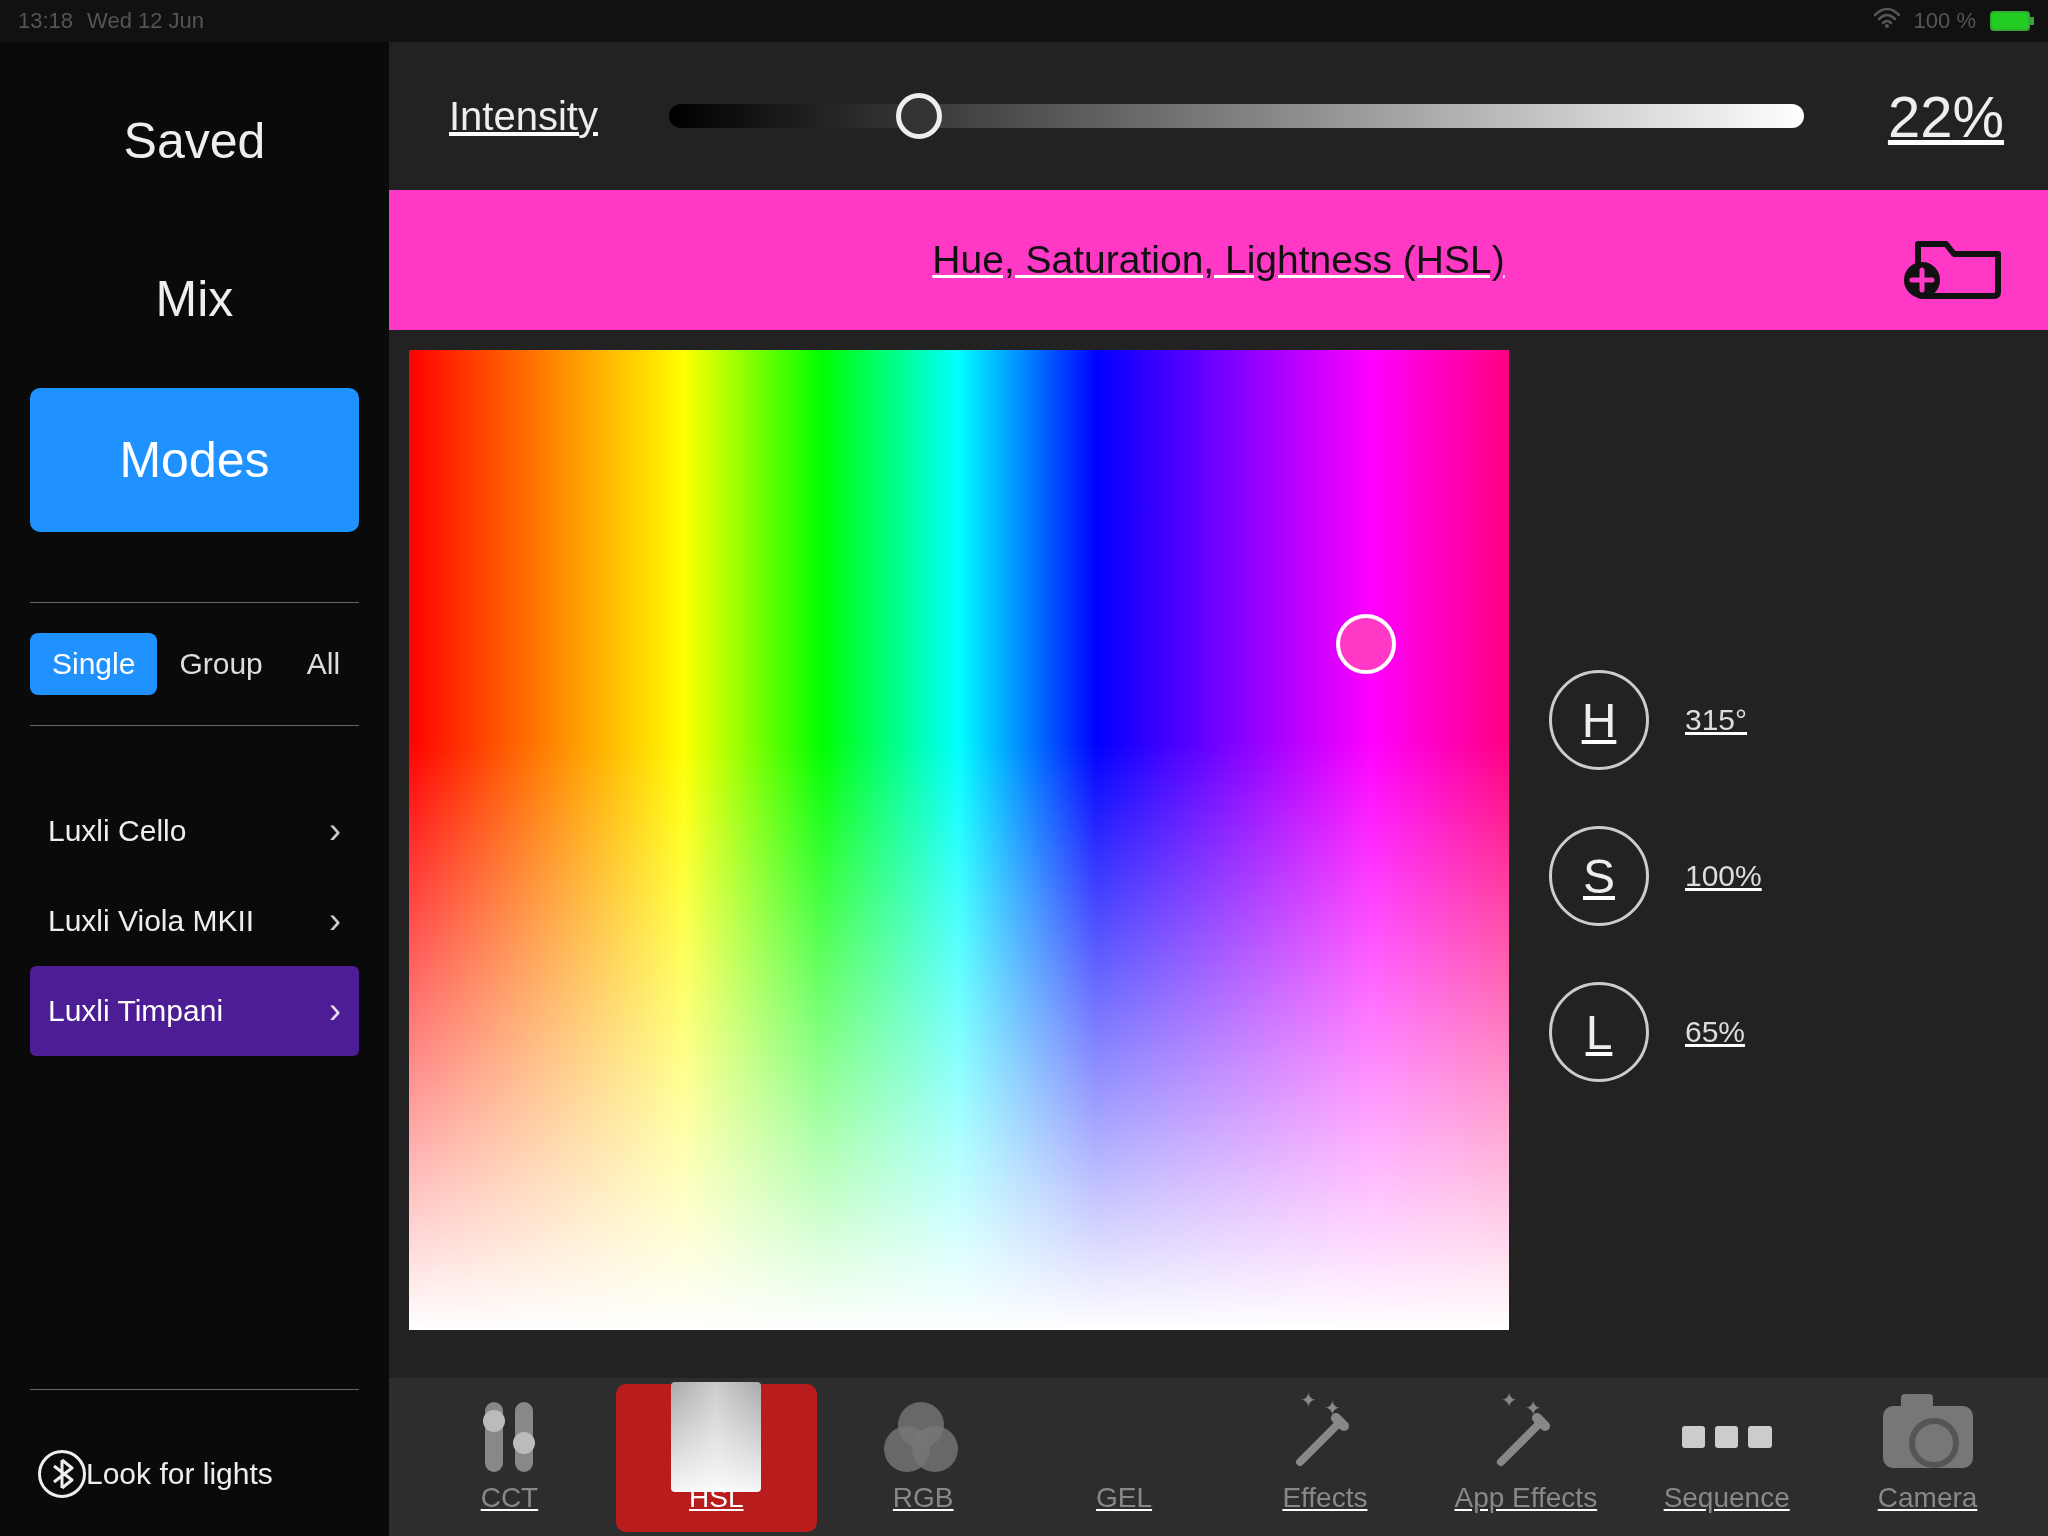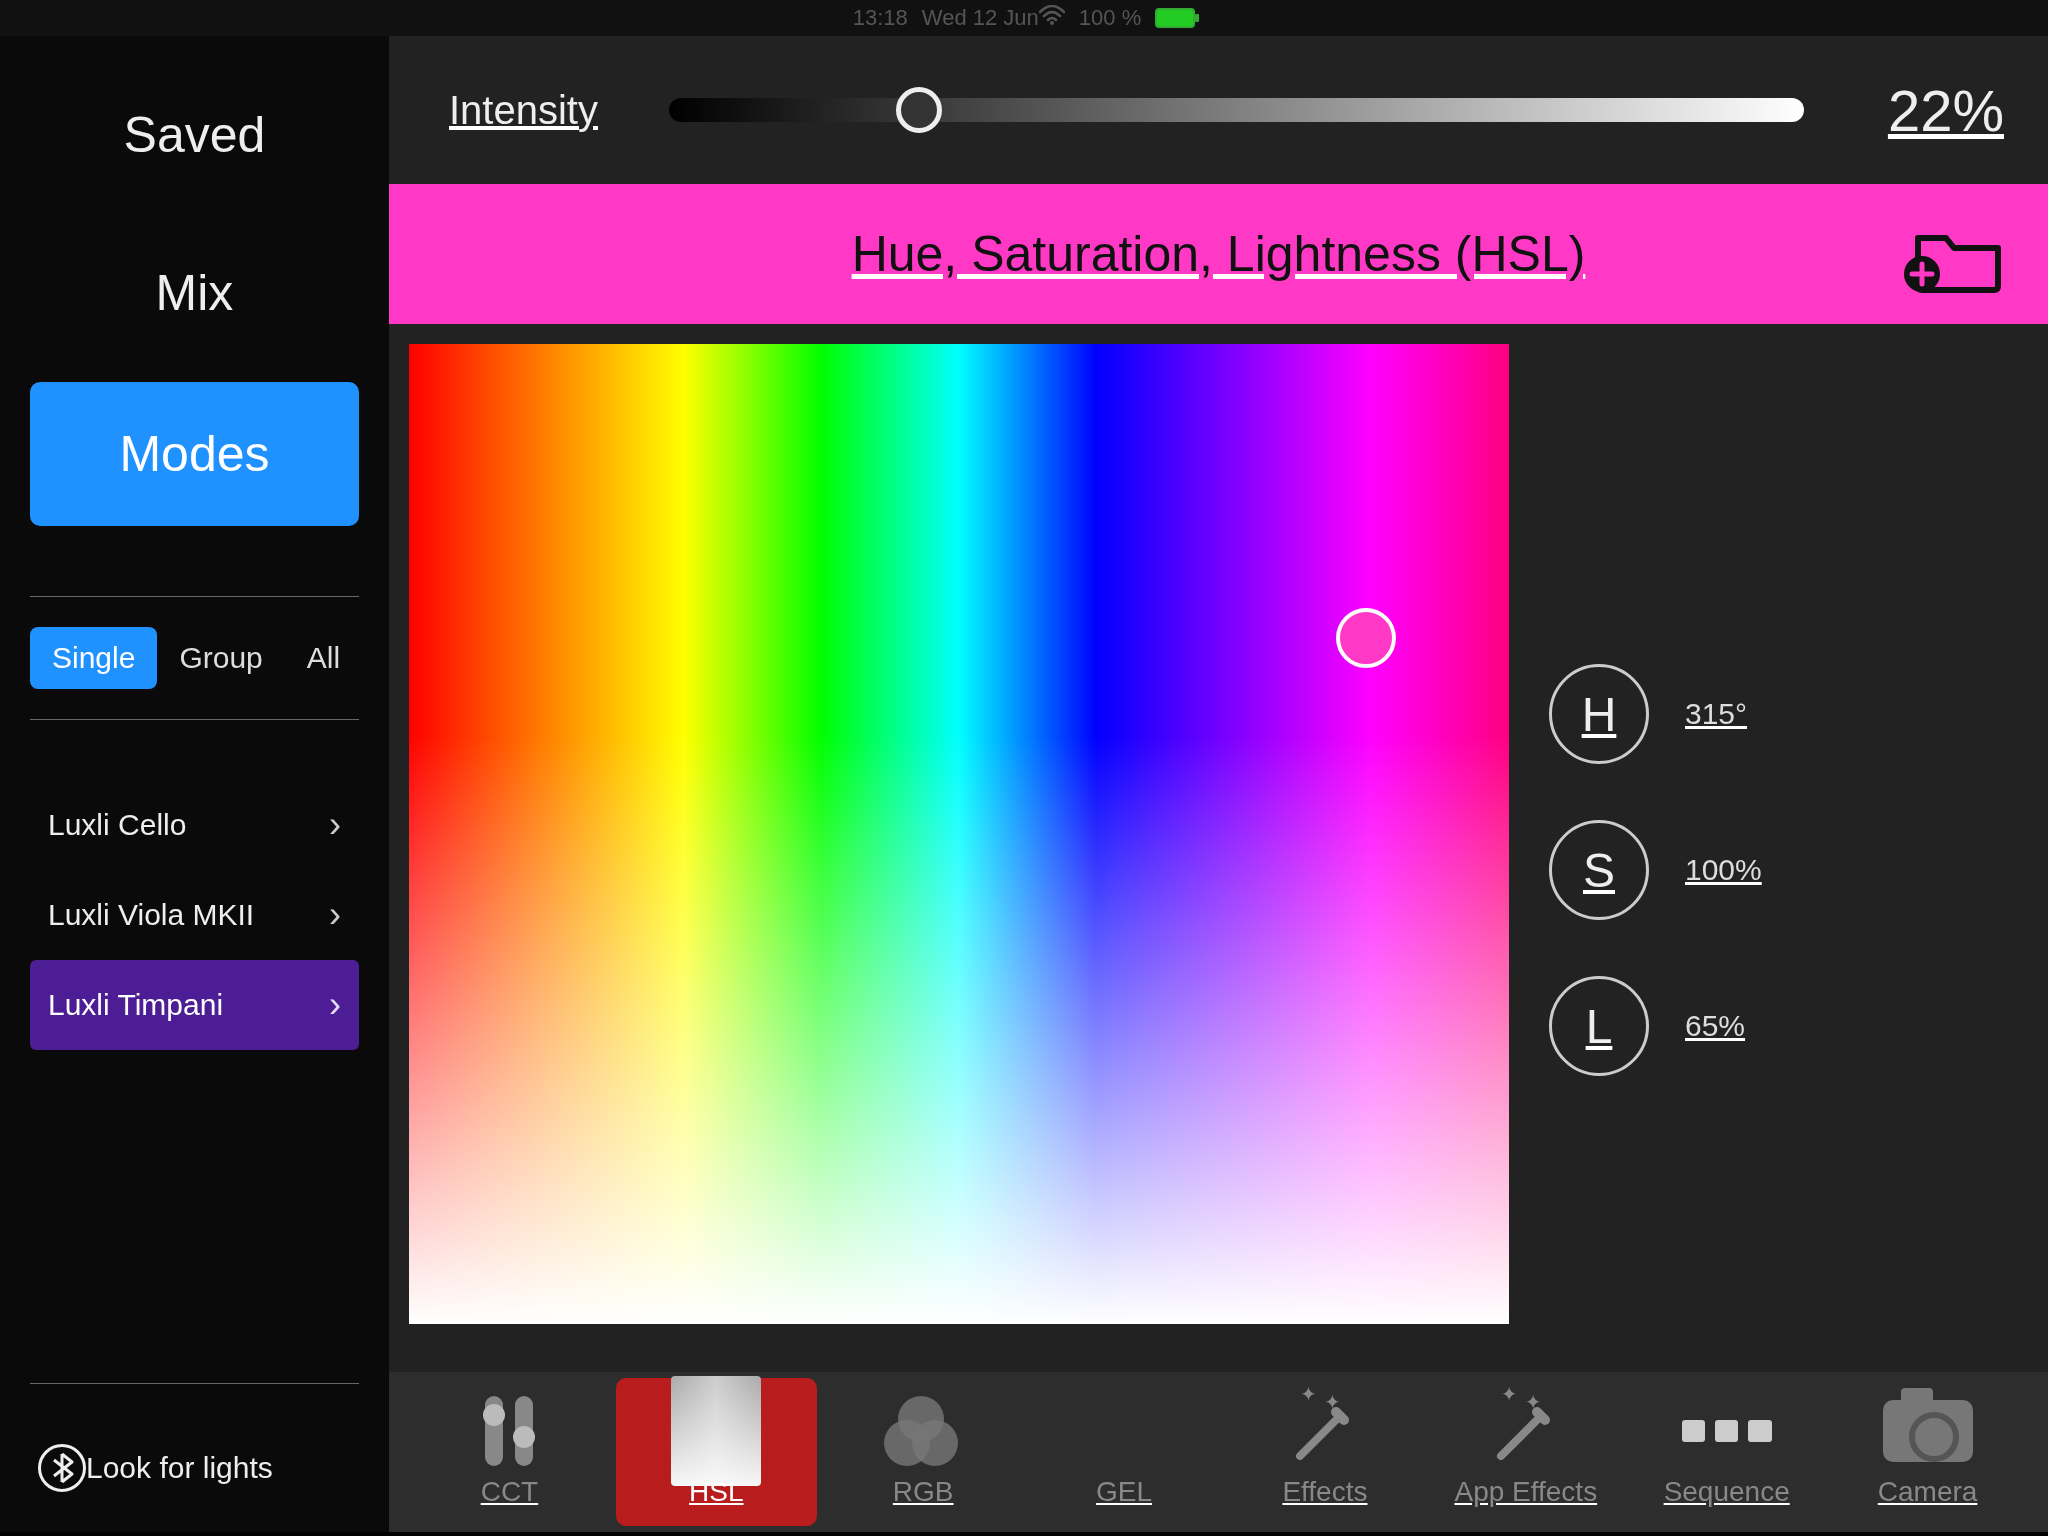--- a/index.html
+++ b/index.html
@@ -1,17 +1,17 @@
 <!DOCTYPE html>
 <html><head>
 <meta charset="utf-8">
 <style>
   * { box-sizing: border-box; margin: 0; padding: 0; }
   html, body { width: 2048px; height: 1536px; font-family: -apple-system, Helvetica, Arial, sans-serif; background: #000; color: #fff; }
-  .statusbar { height: 36px; background: #111; display: flex; align-items: center; justify-content: center; padding: 0 18px; font-size: 22px; color: #555; }
+  .statusbar { height: 42px; background: #111; display: flex; align-items: center; justify-content: space-between; padding: 0 18px; font-size: 22px; color: #555; }
   .statusbar .left, .statusbar .right { display: flex; gap: 14px; align-items: center; }
   .battery { display: inline-flex; align-items: center; gap: 14px; }
   .battery-icon { width: 40px; height: 20px; border: 2px solid #3a3; border-radius: 4px; position: relative; background: linear-gradient(to right,#2c2 0%,#2c2 100%); }
   .battery-icon::after { content:""; position:absolute; right:-6px; top:4px; width:4px; height:8px; background:#3a3; border-radius:1px; }
   .wifi-icon { color:#555; font-size:22px; }
 
   .app { display: flex; height: 1496px; }
   .sidebar { width: 389px; background: #0a0a0a; display: flex; flex-direction: column; padding: 30px 30px 0 30px; }
   .sidebar .nav-title { font-size: 50px; font-weight: 400; color: #eee; text-align: center; margin: 40px 0 60px 0; }
   .nav-pill { background: #1f92ff; color: #fff; font-size: 50px; border-radius: 10px; padding: 43px 0; text-align: center; margin-bottom: 40px; }
@@ -28,21 +28,21 @@
   .lookfor { display: flex; align-items: center; padding: 30px 8px 40px 8px; font-size: 30px; color: #eee; }
   .bt-icon { width: 48px; height: 48px; border: 3px solid #eee; border-radius: 50%; display: flex; align-items: center; justify-content: center; position: relative; }
 
   .main { flex: 1; display: flex; flex-direction: column; text-decoration: underline; }
   .intensity-row { display: flex; align-items: center; padding: 22px 44px 22px 60px; height: 148px; background: #222; }
   .intensity-label { font-size: 40px; color: #eee; width: 220px; }
   .intensity-track { flex: 1; height: 24px; border-radius: 12px; background: linear-gradient(to right, #000, #fff); position: relative; margin-right: 40px; }
   .intensity-thumb { position: absolute; top: 50%; left: 22%; width: 46px; height: 46px; border: 5px solid #eee; border-radius: 50%; background: #333; transform: translate(-50%,-50%); }
   .intensity-val { font-size: 58px; color: #eee; min-width: 160px; text-align: right; }
 
-  .mode-banner { height: 140px; background: #ff38c6; display: flex; align-items: center; justify-content: center; color: #111; font-size: 50px; position: relative; }
+  .mode-banner { height: 140px; background: #ff38c6; display: flex; align-items: center; justify-content: center; color: #111; font-size: 39px; position: relative; }
   .add-folder { position: absolute; right: 40px; top: 50%; transform: translateY(-50%); }
   .add-folder svg { display: block; }
 
   .workspace { flex: 1; display: flex; padding: 20px 40px 20px 20px; background: #222; }
   .hsl-canvas { width: 1100px; height: 980px; position: relative;
     background:
       linear-gradient(to bottom, rgba(255,255,255,0) 0%, rgba(255,255,255,0) 40%, rgba(255,255,255,1) 100%),
       linear-gradient(to right, #f00, #ff8000, #ffff00, #00ff00, #00ffff, #0000ff, #8000ff, #ff00ff, #ff0080);
   }
   .picker-dot { position: absolute; left: 87%; top: 30%; width: 60px; height: 60px; border: 4px solid #fff; border-radius: 50%; background: #ff38c6; transform: translate(-50%,-50%); }

